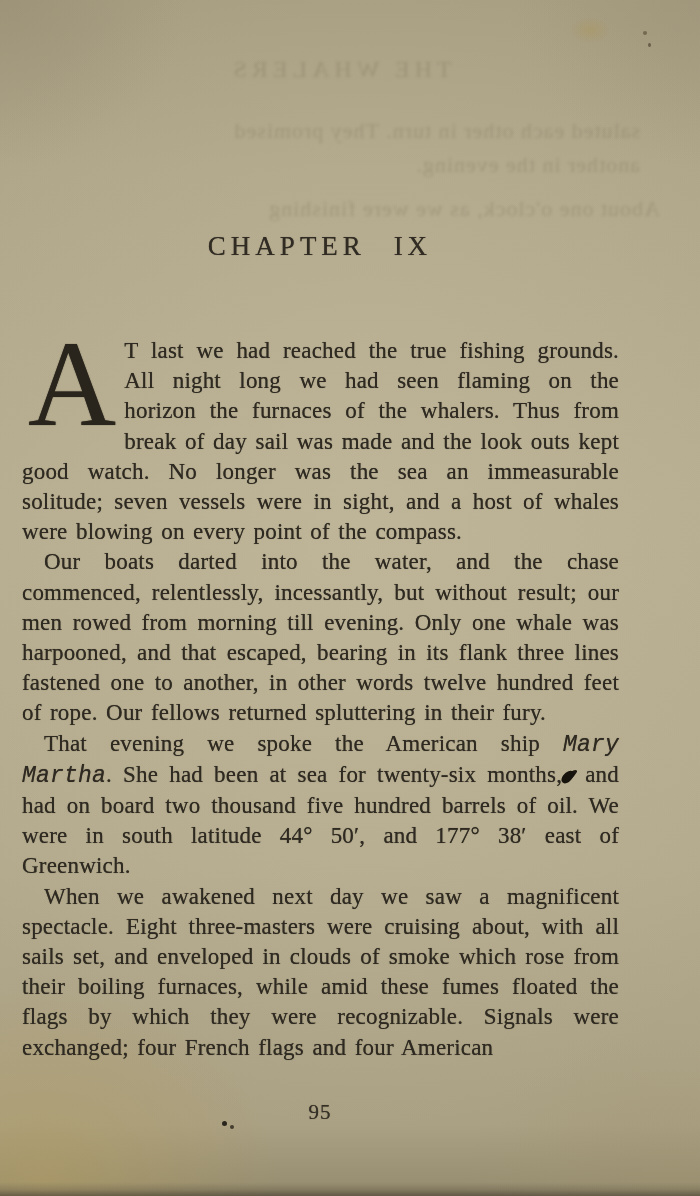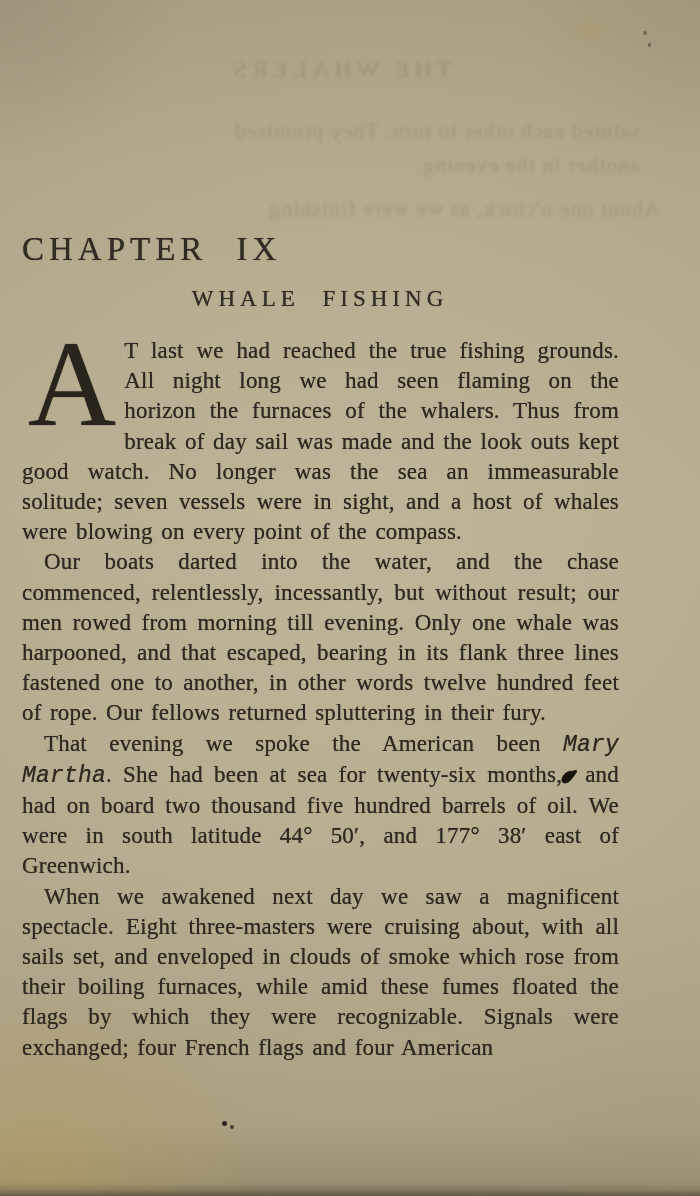--- a/index.html
+++ b/index.html
@@ -29,21 +29,22 @@
     position:absolute;top:18px;left:210px;width:300px;
     text-align:center;font-size:24px;letter-spacing:5px;
   }
   .bleed-line{position:absolute;font-size:22px;letter-spacing:1px;}
   .bl-1{top:80px;left:60px;}
   .bl-2{top:114px;left:60px;}
   .bl-3{top:158px;left:40px;}
 
   .chapter-title{
     position:absolute;left:22px;top:231px;width:596px;
-    font-size:33px;font-weight:500;
+    text-align:center;
+    font-size:27px;font-weight:500;
     letter-spacing:5px;word-spacing:16px;
     color:#312c23;
     text-shadow:0 0 0.7px rgba(49,44,35,0.85);
   }
   .section-title{
     position:absolute;left:22px;top:286px;width:596px;
     text-align:center;
     font-size:23px;font-weight:500;
     letter-spacing:5px;word-spacing:12px;
     color:#332e25;
@@ -109,24 +110,24 @@
     <div class="bleed-line bl-3">About one o'clock, as we were finishing</div>
   </div>
 
   <div class="stain"></div>
   <div class="speck speck-a"></div>
   <div class="speck speck-b"></div>
   <div class="speck speck-c"></div>
   <div class="speck speck-d"></div>
 
   <div class="chapter-title">CHAPTER IX</div>
-  <div class="section-title">WHALE FISHING</div>
 
   <div class="body-text">
     <p><span class="dropcap">A</span><span>T last we had reached the true fishing grounds. All night long we had seen flaming on the horizon the furnaces of the whalers. Thus from break of day sail was made and the look outs kept good watch. No longer was the sea an immeasurable solitude; seven vessels were in sight, and a host of whales were blowing on every point of the compass.</span></p>
     <p class="indent">Our boats darted into the water, and the chase commenced, relentlessly, incessantly, but without result; our men rowed from morning till evening. Only one whale was harpooned, and that escaped, bearing in its flank three lines fastened one to another, in other words twelve hundred feet of rope. Our fellows returned spluttering in their fury.</p>
-    <p class="indent"><span>That evening we spoke the American been </span><span class="ital">Mary Martha</span><span>. She had been at sea for twenty-six months,</span><span class="ink-mark"></span><span> and had on board two thousand five hundred barrels of oil. We were in south latitude 44° 50′, and 177° 38′ east of Greenwich.</span></p>
+    <p class="indent"><span>That evening we spoke the American ship </span><span class="ital">Mary Martha</span><span>. She had been at sea for twenty-six months,</span><span class="ink-mark"></span><span> and had on board two thousand five hundred barrels of oil. We were in south latitude 44° 50′, and 177° 38′ east of Greenwich.</span></p>
     <p class="indent">When we awakened next day we saw a magnificent spectacle. Eight three-masters were cruising about, with all sails set, and enveloped in clouds of smoke which rose from their boiling furnaces, while amid these fumes floated the flags by which they were recognizable. Signals were exchanged; four French flags and four American</p>
   </div>
 
+  <div class="page-number">95</div>
 
   <div class="bottom-edge"></div>
 </div>
 
 </body></html>

